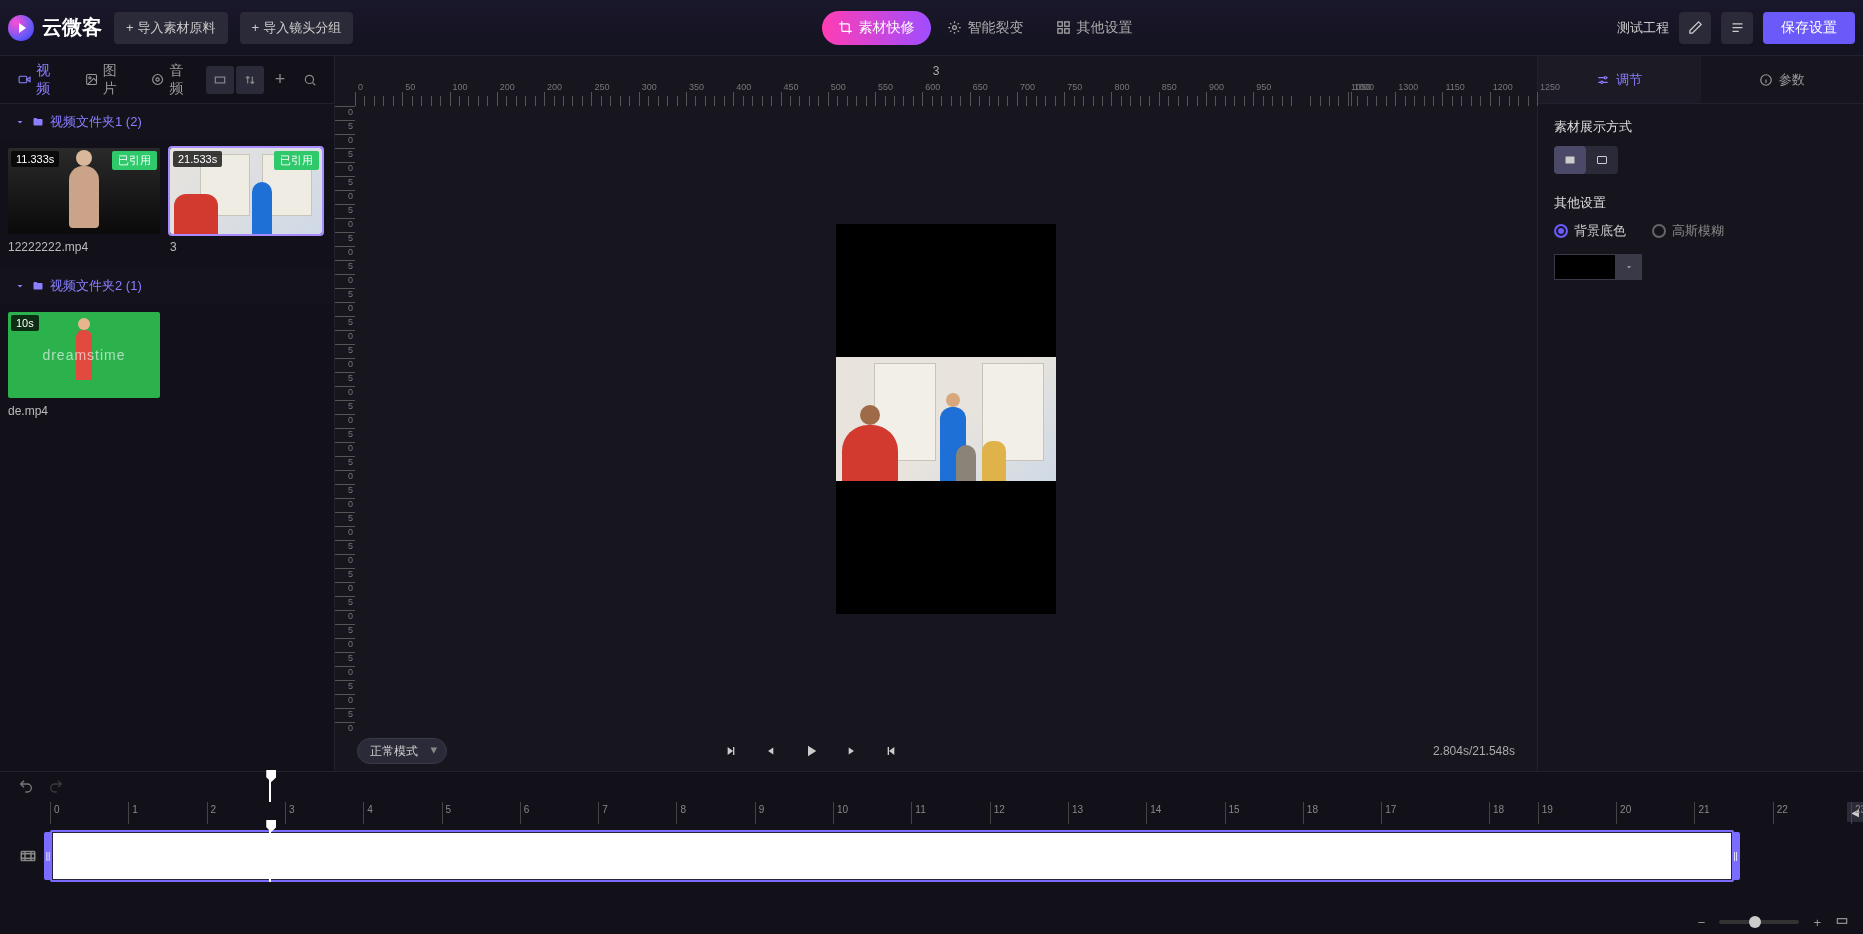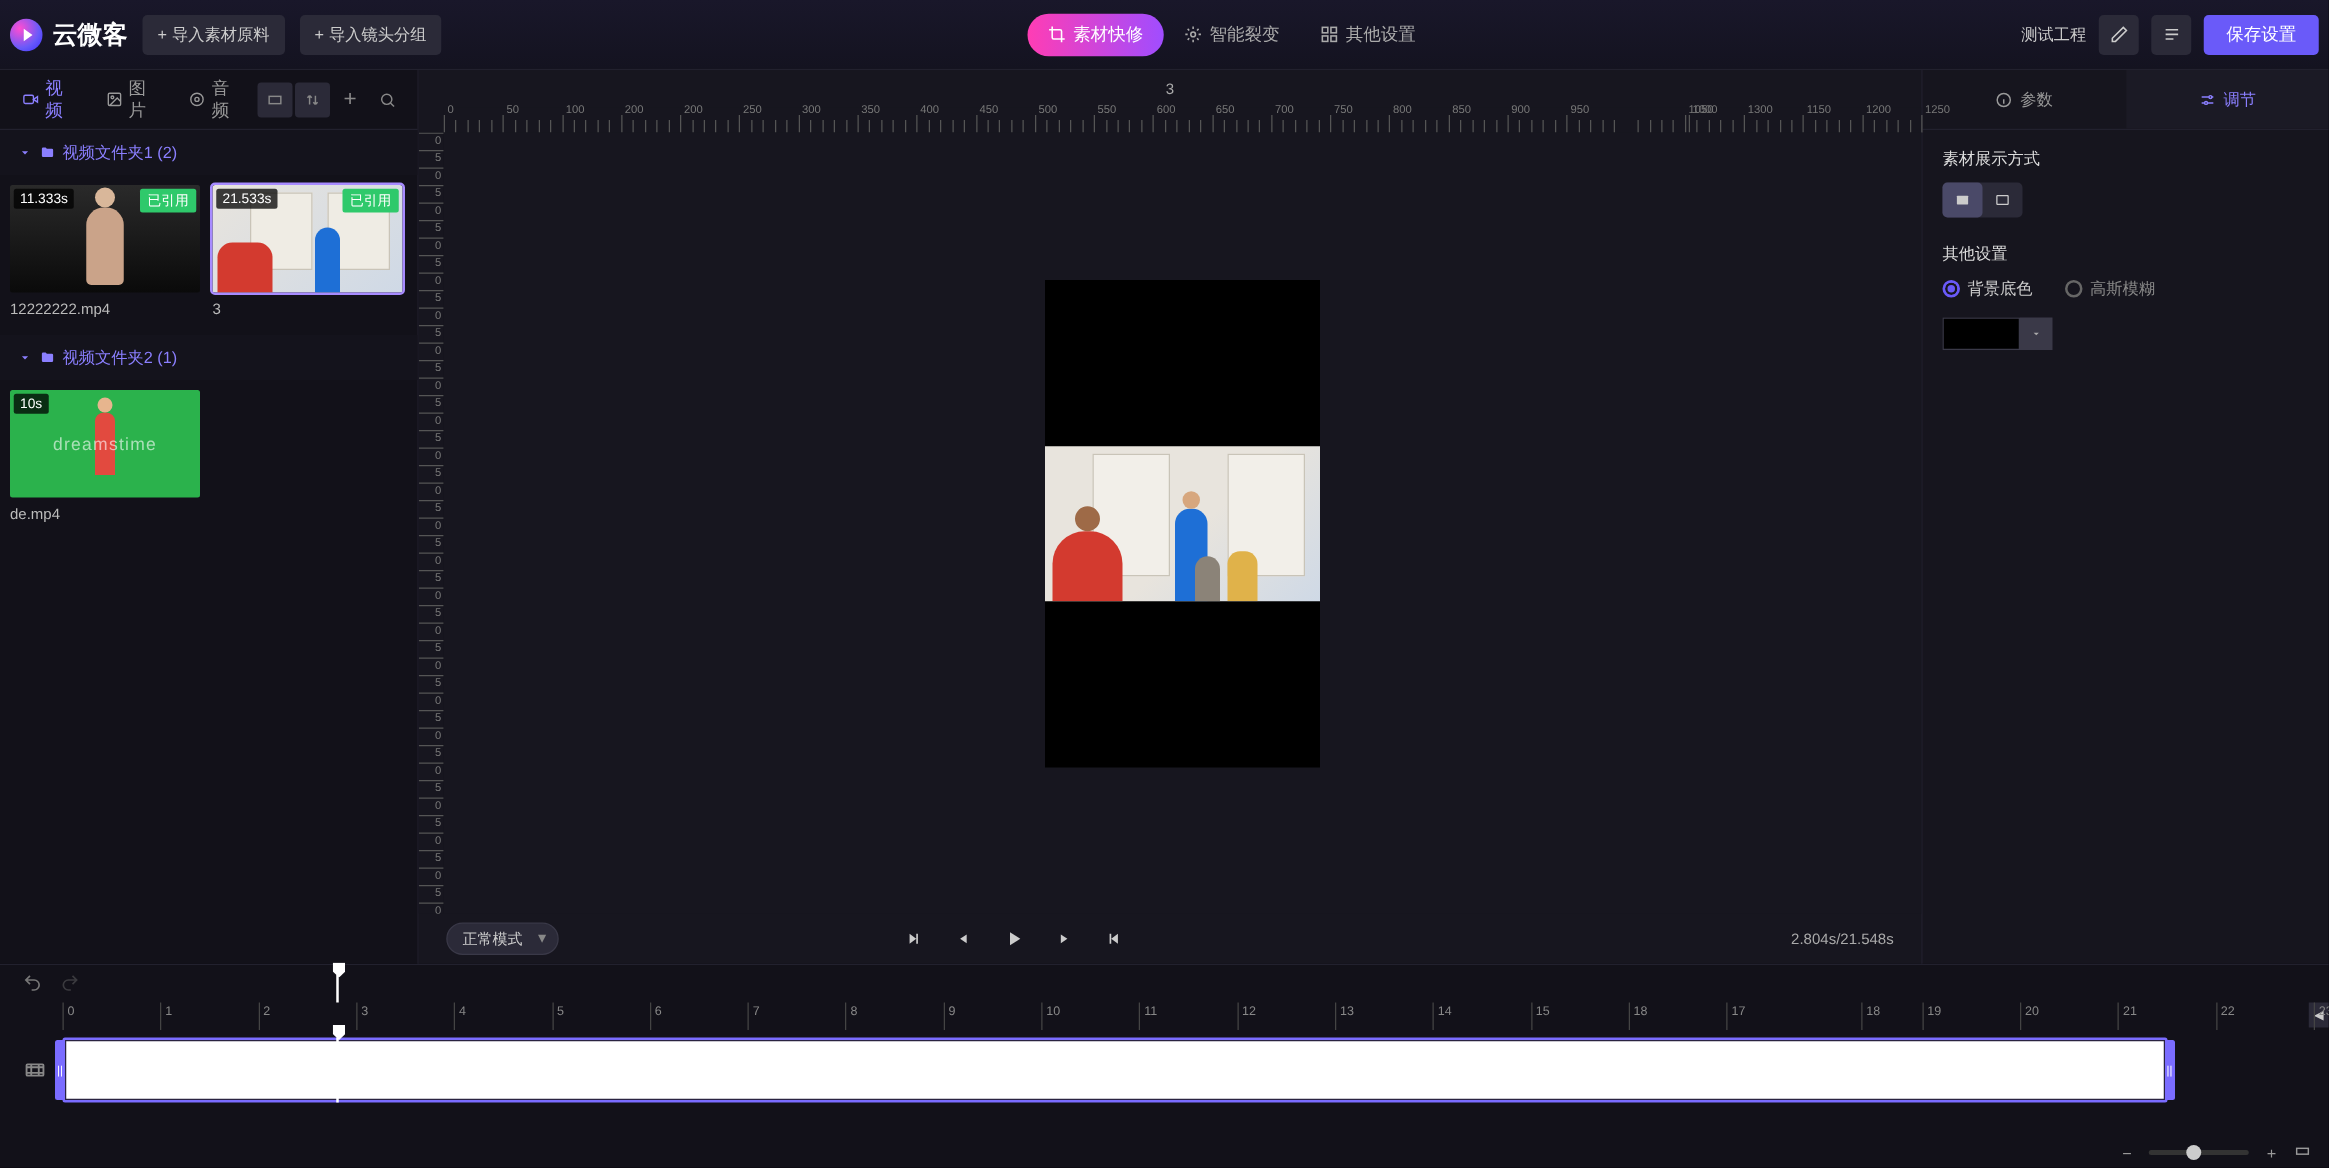--- a/index.html
+++ b/index.html
@@ -591,35 +591,35 @@
               <path d="M7 6h2v12H7zM17 6v12l-8-6z"></path>
             </svg>
         </div>
       </div>
       <div class="time-readout">2.804s/21.548s</div>
     </div>
   </div>
 
   <div class="rightpanel">
     <div class="rp-tabs">
-      <div class="rp-tab">
-        <svg width="14" height="14" viewBox="0 0 24 24" fill="none" stroke="currentColor" stroke-width="2">
-            <circle cx="12" cy="12" r="9"></circle>
-            <path d="M12 8h.01M11 12h1v5"></path>
-          </svg>
-        <span>参数</span>
-      </div>
       <div class="rp-tab active">
         <svg width="14" height="14" viewBox="0 0 24 24" fill="none" stroke="currentColor" stroke-width="2">
             <path d="M4 8h10M18 8h2M4 16h4M12 16h8"></path>
             <circle cx="16" cy="8" r="2"></circle>
             <circle cx="10" cy="16" r="2"></circle>
           </svg>
         <span>调节</span>
       </div>
+      <div class="rp-tab">
+        <svg width="14" height="14" viewBox="0 0 24 24" fill="none" stroke="currentColor" stroke-width="2">
+            <circle cx="12" cy="12" r="9"></circle>
+            <path d="M12 8h.01M11 12h1v5"></path>
+          </svg>
+        <span>参数</span>
+      </div>
     </div>
     <div class="rp-body">
       <div class="rp-section-title">素材展示方式</div>
       <div class="disp-switch">
         <div class="disp-opt active">
           <svg width="14" height="12" viewBox="0 0 24 24" fill="currentColor">
               <rect x="3" y="5" width="18" height="14" rx="1"></rect>
             </svg>
         </div>
         <div class="disp-opt">

